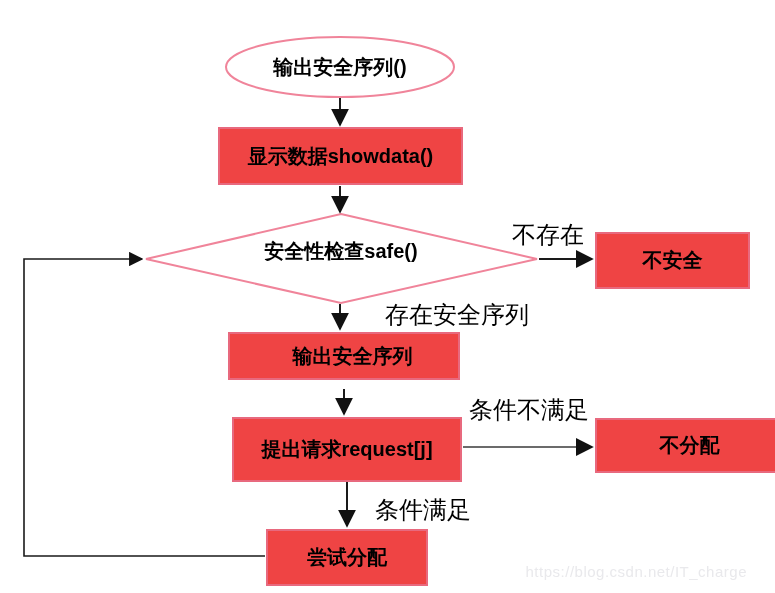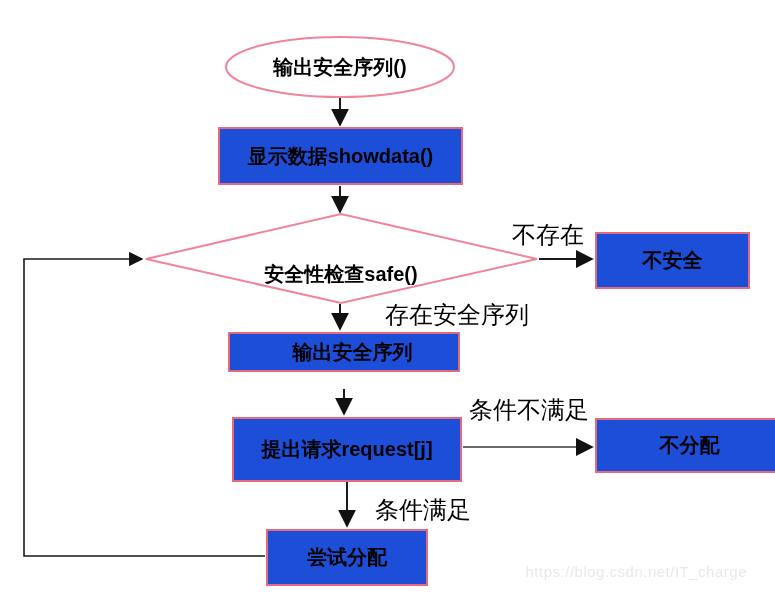--- a/index.html
+++ b/index.html
@@ -11,21 +11,21 @@
     font-family:"Liberation Sans","DejaVu Sans",sans-serif;
   }
   .connectors{position:absolute;left:0;top:0;z-index:1;}
   .node{
     position:absolute;z-index:2;
     display:flex;align-items:center;justify-content:center;
     color:#000;font-weight:bold;font-size:20px;
     white-space:nowrap;
   }
   .rect{
-    background:#1d4ed8;
+    background:#ef4444;
     border:2px solid #e8697e;
     box-sizing:border-box;
   }
   .shape-label{background:transparent;}
   .freelabel{
     position:absolute;z-index:3;
     font-family:"Liberation Serif","DejaVu Serif",serif;
     font-size:24px;color:#000;white-space:nowrap;
   }
   .watermark{
@@ -64,29 +64,29 @@
   </svg>
 
   <div class="node shape-label" style="left:226px;top:37px;width:228px;height:60px;">
     <span>输出安全序列()</span>
   </div>
 
   <div class="node rect" style="left:218px;top:127px;width:245px;height:58px;">
     <span>显示数据showdata()</span>
   </div>
 
-  <div class="node shape-label" style="left:196px;top:258px;width:290px;height:32px;">
+  <div class="node shape-label" style="left:196px;top:235px;width:290px;height:32px;">
     <span>安全性检查safe()</span>
   </div>
 
   <div class="node rect" style="left:595px;top:232px;width:155px;height:57px;">
     <span>不安全</span>
   </div>
 
-  <div class="node rect" style="left:228px;top:332px;width:232px;height:40px;padding-left:17px;">
+  <div class="node rect" style="left:228px;top:332px;width:232px;height:48px;padding-left:17px;">
     <span>输出安全序列</span>
   </div>
 
   <div class="node rect" style="left:232px;top:417px;width:230px;height:65px;align-items:center;">
     <span>提出请求request[j]</span>
   </div>
 
   <div class="node rect" style="left:595px;top:418px;width:189px;height:55px;">
     <span>不分配</span>
   </div>

